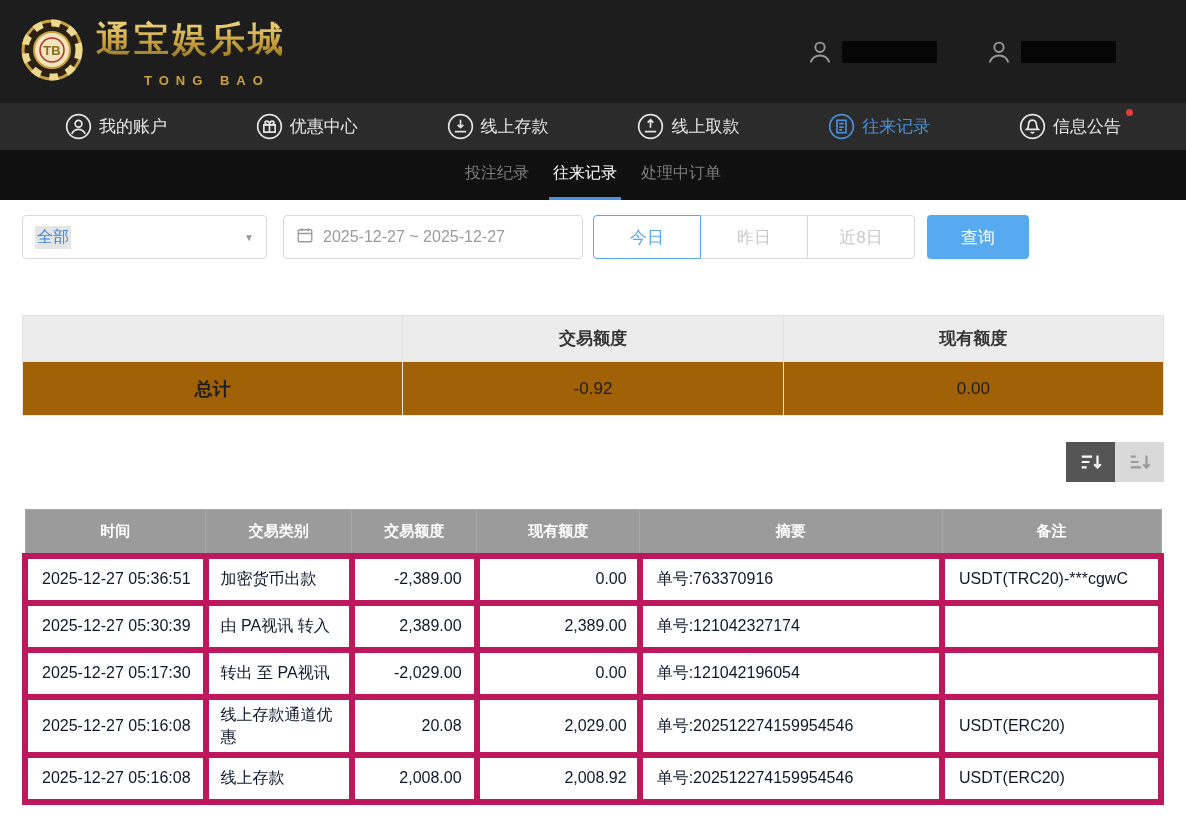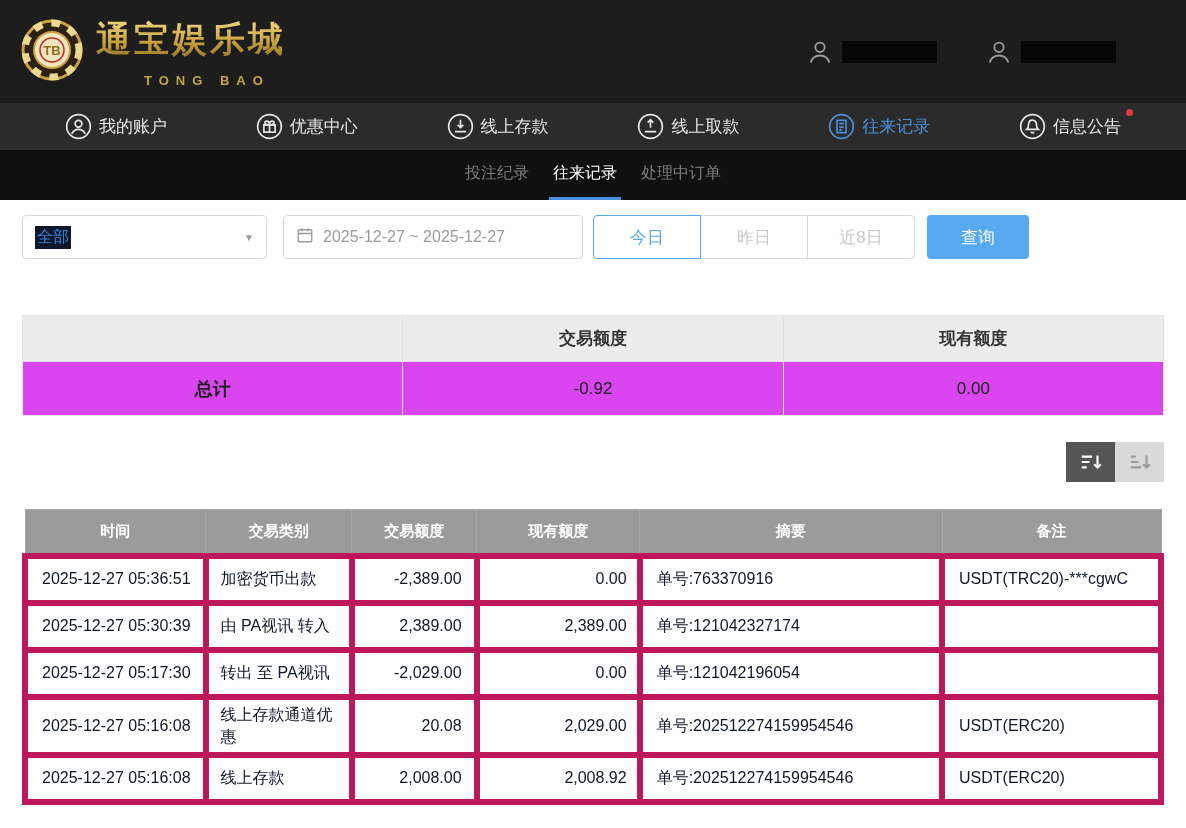--- a/index.html
+++ b/index.html
@@ -29,37 +29,37 @@
 
   
   .subnav { height:50px; background:#101010; display:flex; justify-content:center; gap:16px; }
   .subtab { display:flex; align-items:center; color:#7d7d7d; font-size:16px; padding:0 4px; cursor:pointer; border-bottom:3px solid transparent; }
   .subtab.active { color:#ffffff; border-bottom-color:#4a90e2; }
 
   
   .filters { margin:15px 22px 0; display:flex; align-items:center; }
   .select-box { width:245px; height:44px; border:1px solid #d9d9d9; border-radius:4px;
     display:flex; align-items:center; justify-content:space-between; padding:0 12px; margin-right:16px; cursor:pointer; }
-  .select-value { font-size:16px; color:#3a85d8; background:#0f172a; padding:1px 2px; }
+  .select-value { font-size:16px; color:#3a85d8; background:#e5e5e5; padding:1px 2px; }
   .select-caret { color:#9a9a9a; font-size:10px; }
   .date-box { width:300px; height:44px; border:1px solid #d9d9d9; border-radius:4px;
     display:flex; align-items:center; gap:9px; padding:0 12px; margin-right:10px; color:#9b9b9b; font-size:16px; cursor:pointer; }
   .quick-group { display:flex; margin-right:12px; }
   .qbtn { width:108px; height:44px; background:#fff; border:1px solid #d9d9d9; margin-left:-1px;
     font-size:17px; color:#c9c9c9; display:flex; align-items:center; justify-content:center; cursor:pointer; }
   .qbtn:first-child { margin-left:0; border-radius:4px 0 0 4px; }
   .qbtn:last-child { border-radius:0 4px 4px 0; }
   .qbtn.active { border-color:#57a9f0; color:#57a9f0; position:relative; z-index:1; }
   .query-btn { width:102px; height:44px; background:#57a9f0; color:#fff; border:none; border-radius:4px;
     font-size:17px; cursor:pointer; font-family:inherit; }
 
   
   .summary-table { margin:56px 22px 0; width:1142px; border-collapse:collapse; table-layout:fixed; text-align:center; }
   .summary-table th { background:#ececec; height:46px; font-size:17px; font-weight:600; color:#333; border:1px solid #e2e2e2; }
-  .summary-table td { height:54px; font-size:17px; color:#1d1d1d; border:1px solid #e8e8e8; background:#d946ef; }
+  .summary-table td { height:54px; font-size:17px; color:#1d1d1d; border:1px solid #e8e8e8; background:#a16207; }
   .summary-table .total-label { font-weight:700; font-size:18px; }
 
   
   .sort-row { margin:26px 22px 0; display:flex; justify-content:flex-end; }
   .sort-btn { width:49px; height:40px; display:flex; align-items:center; justify-content:center; border:none; cursor:pointer; }
   .sort-btn.desc { background:#555555; }
   .sort-btn.asc  { background:#d9d9d9; }
 
   
   .data-table { margin:27px 22px 0; width:1142px; border-collapse:collapse; }

